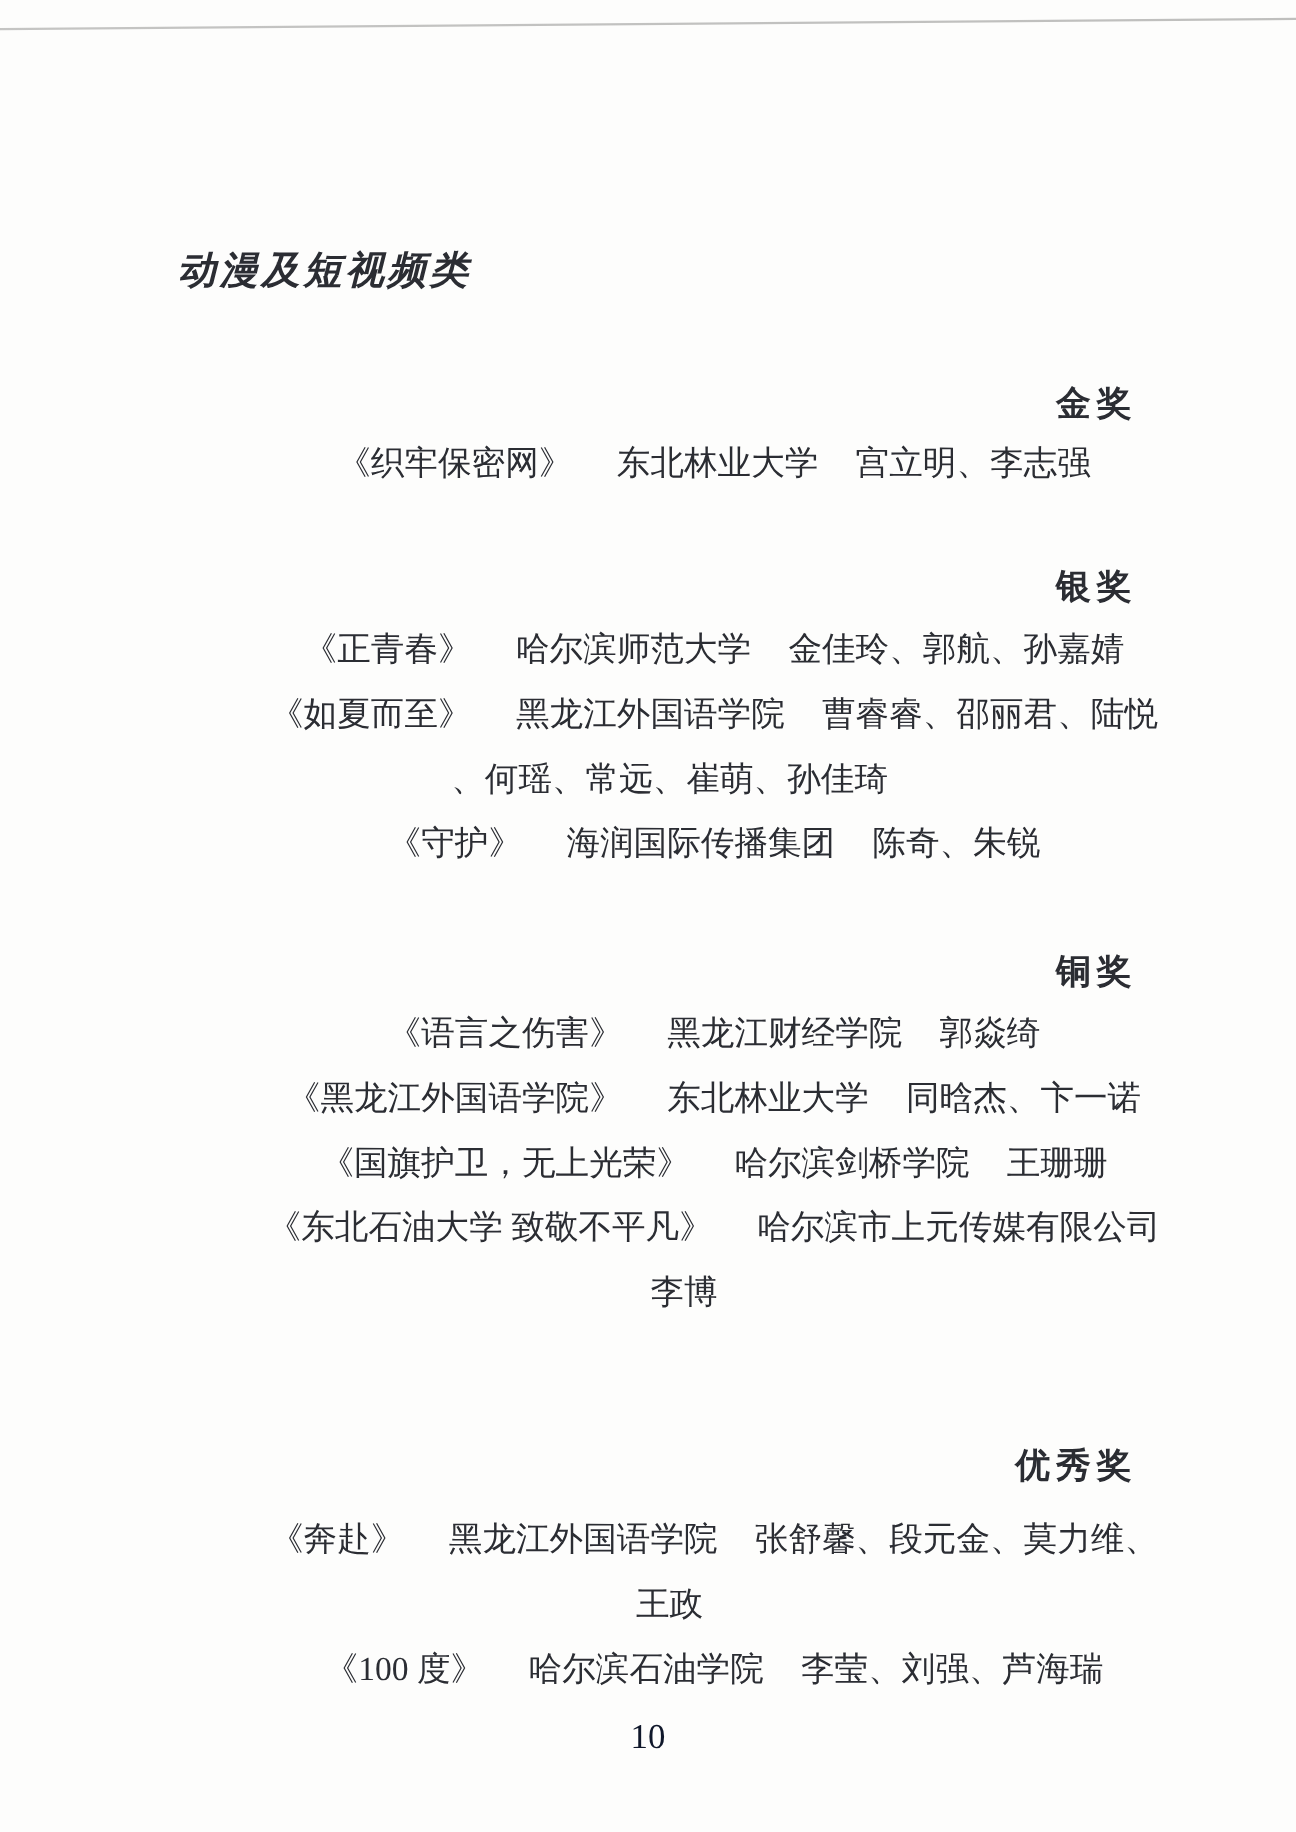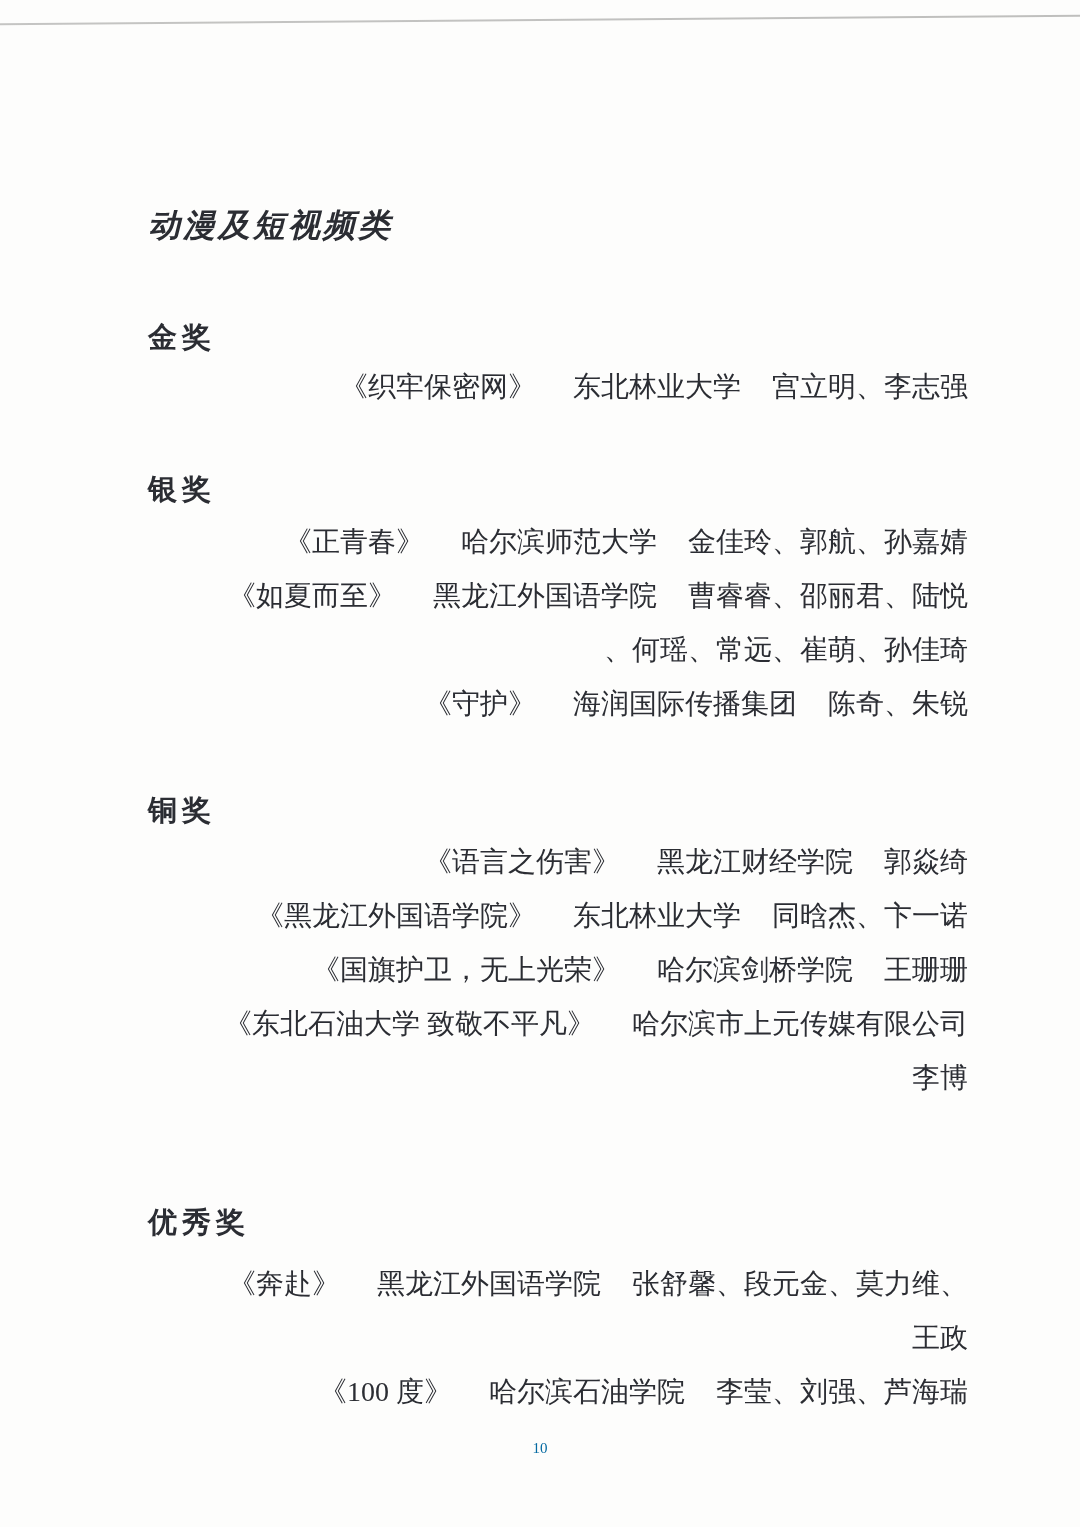--- a/index.html
+++ b/index.html
@@ -37,21 +37,21 @@
     font-size: 32px;
     font-weight: bold;
     letter-spacing: 3px;
     line-height: 50px;
     font-style: italic; 
   }
   .section-heading {
     position: absolute;
     left: 148px;
     width: 800px;
-    text-align: left;
+    text-align: right;
     font-size: 29px;
     font-weight: bold;
     letter-spacing: 5px;
     line-height: 50px;
   }
   .heading-gold       { top: 312px; }
   .heading-silver     { top: 464px; }
   .heading-bronze     { top: 785px; }
   .heading-excellence { top: 1197px; }
 
@@ -64,36 +64,36 @@
     letter-spacing: 0;
   }
   .entries-gold       { top: 360px; }
   .entries-silver     { top: 515px; }
   .entries-bronze     { top: 835px; }
   .entries-excellence { top: 1257px; }
 
   .entry {
     margin: 0;
     text-indent: 74px; 
-    text-align: right;
+    text-align: center;
     word-break: break-all;
     line-break: anywhere;
   }
   .entry-org     { margin-left: 30px; }
   .entry-authors { margin-left: 24px; }
 
   .page-number {
     position: absolute;
     top: 1428px;
     left: 0;
     width: 1080px;
     text-align: center;
-    font-size: 15px;
+    font-size: 29px;
     line-height: 40px;
-    color: #0369a1;
+    color: #0f172a;
     font-family: "Liberation Serif", "DejaVu Serif", serif;
   }
 </style>
 </head>
 <body>
 
 <div class="page">
 
   <div class="scan-line"></div>
 

